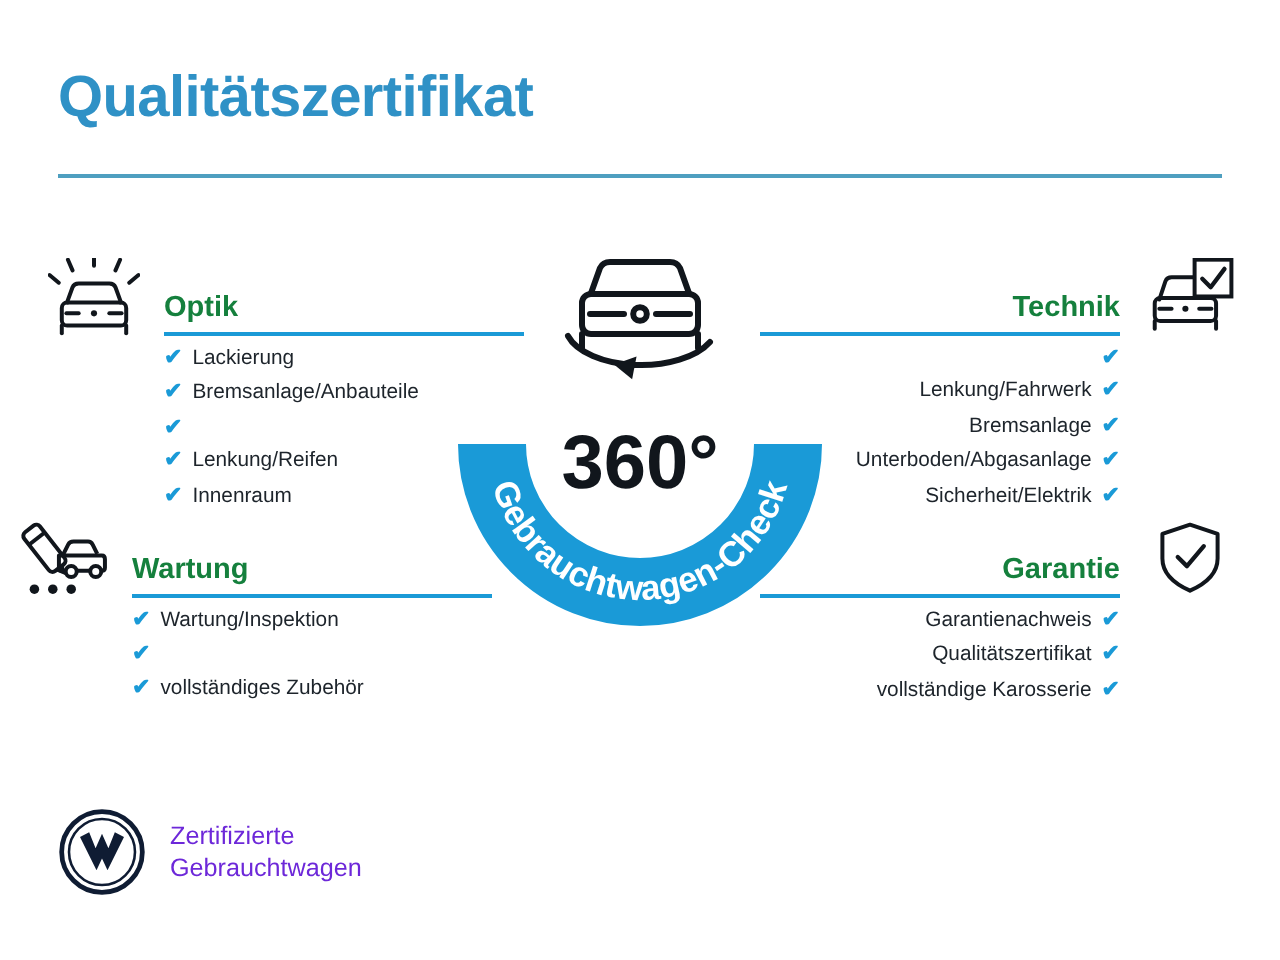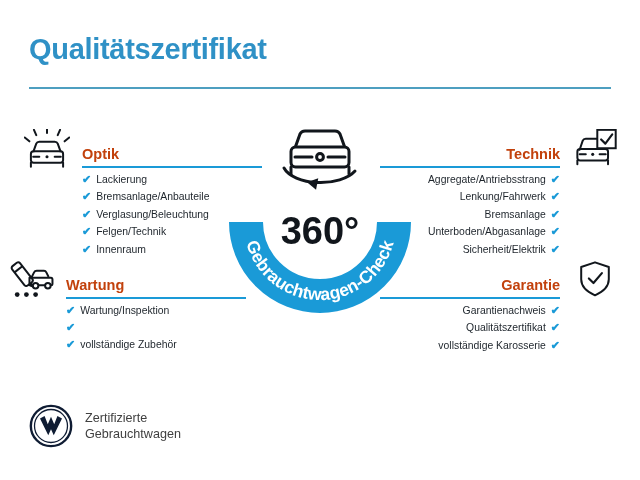--- a/index.html
+++ b/index.html
@@ -52,21 +52,21 @@
 
   .sec-head {
     position: relative;
     height: 40px;
   }
   .sec-title {
     position: absolute;
     bottom: 9px;
     font-size: 14.5px;
     font-weight: bold;
-    color: #c2410c;
+    color: #15803d;
     white-space: nowrap;
   }
   .left .sec-title  { left: 60px; }
   .right .sec-title { right: 58px; }
 
   .sec-rule {
     position: absolute;
     bottom: 3px;
     height: 1.6px;
     background: #1a9ad7;
@@ -128,21 +128,21 @@
     top: 404px;
     display: flex;
     align-items: center;
   }
   .vw-mark { width: 44px; height: 44px; }
   .vw-mark svg { display: block; width: 100%; height: 100%; }
   .vw-text {
     margin-left: 12px;
     font-size: 12.6px;
     line-height: 16px;
-    color: #404040;
+    color: #6d28d9;
     font-weight: normal;
   }
   .vw-text div { white-space: nowrap; }
 </style>
 </head>
 <body>
 
 <div class="page">
 
   <div class="title">Qualitätszertifikat</div>
@@ -175,25 +175,24 @@
       <li>
           <span class="chk">✔</span>
           <span>Lackierung</span>
         </li>
       <li>
           <span class="chk">✔</span>
           <span>Bremsanlage/Anbauteile</span>
         </li>
       <li>
           <span class="chk">✔</span>
-          <span>Verglasung/Beleuchtung</span>
-        </li>
-      <li>
-          <span class="chk">✔</span>
-          <span>Felgen/Technik</span>
+        </li>
+      <li>
+          <span class="chk">✔</span>
+          <span>Lenkung/Reifen</span>
         </li>
       <li>
           <span class="chk">✔</span>
           <span>Innenraum</span>
         </li>
     </ul>
   </div>
 
   <div class="section sec-wartung left">
     <div class="sec-head">
@@ -219,21 +218,21 @@
     <ul class="checklist">
       <li>
           <span class="chk">✔</span>
           <span>Wartung/Inspektion</span>
         </li>
       <li>
           <span class="chk">✔</span>
         </li>
       <li>
           <span class="chk">✔</span>
-          <span>vollständige Zubehör</span>
+          <span>vollständiges Zubehör</span>
         </li>
     </ul>
   </div>
 
   <div class="section sec-technik right">
     <div class="sec-head">
       <div class="sec-icon">
         <svg viewBox="0 0 60 52">
           <path d="M10 27 L14 15 Q15 12.5 18 12.5 L34 12.5" fill="none" stroke="#11161c" stroke-width="2.6" stroke-linejoin="round" stroke-linecap="round"></path>
           <rect x="7" y="26" width="40" height="15" rx="3.5" fill="none" stroke="#11161c" stroke-width="2.6"></rect>
@@ -245,21 +244,20 @@
           <rect x="33" y="1" width="24" height="24" fill="#ffffff" stroke="#11161c" stroke-width="2.6"></rect>
           <path d="M38 13.5 L43.5 19 L52.5 7" fill="none" stroke="#11161c" stroke-width="2.8" stroke-linecap="round" stroke-linejoin="round"></path>
         </svg>
       </div>
       <div class="sec-title">Technik</div>
       <div class="sec-rule"></div>
     </div>
     <ul class="checklist">
       <li>
           <span class="chk">✔</span>
-          <span>Aggregate/Antriebsstrang</span>
         </li>
       <li>
           <span class="chk">✔</span>
           <span>Lenkung/Fahrwerk</span>
         </li>
       <li>
           <span class="chk">✔</span>
           <span>Bremsanlage</span>
         </li>
       <li>

